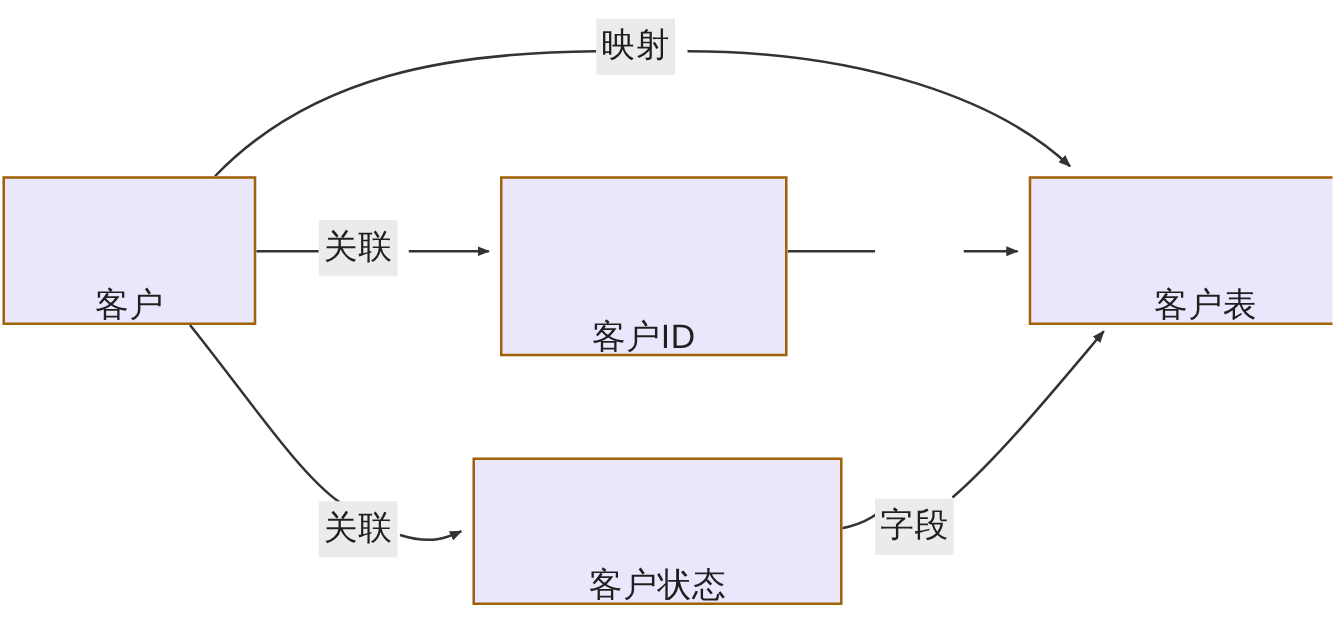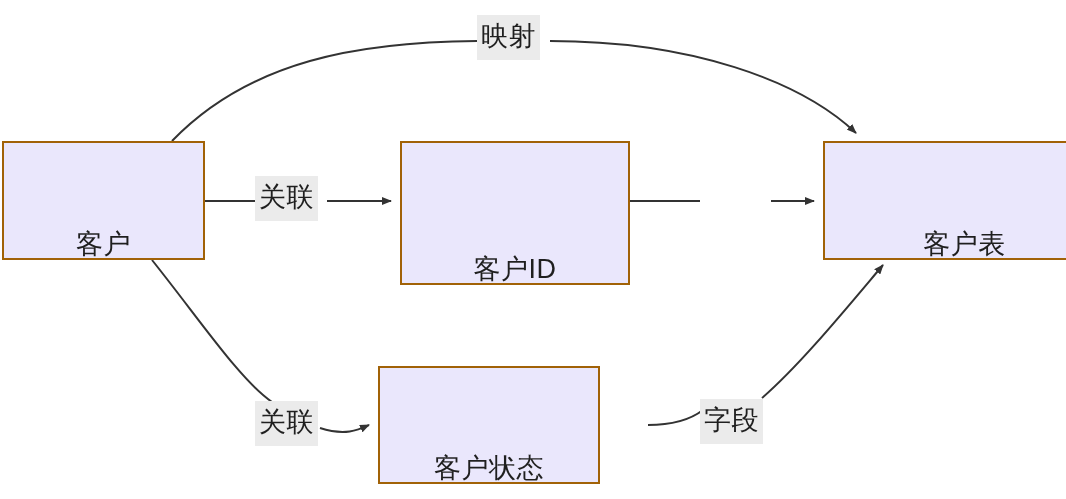--- a/index.html
+++ b/index.html
@@ -90,21 +90,21 @@
   </div>
 
   <div class="node" style="left:400px; top:141px; width:230px; height:144px;">
     <span class="node-label">客户ID</span>
   </div>
 
   <div class="node" style="left:823px; top:141px; width:283px; height:119px;">
     <span class="node-label">客户表</span>
   </div>
 
-  <div class="node" style="left:378px; top:366px; width:222px; height:118px;">
+  <div class="node" style="left:378px; top:366px; width:296px; height:118px;">
     <span class="node-label">客户状态</span>
   </div>
 
   <div class="edge-label" style="left:477px; top:15px;">映射</div>
 
   <div class="edge-label" style="left:255px; top:176px;">关联</div>
 
 
   <div class="edge-label" style="left:255px; top:401px;">关联</div>
 

